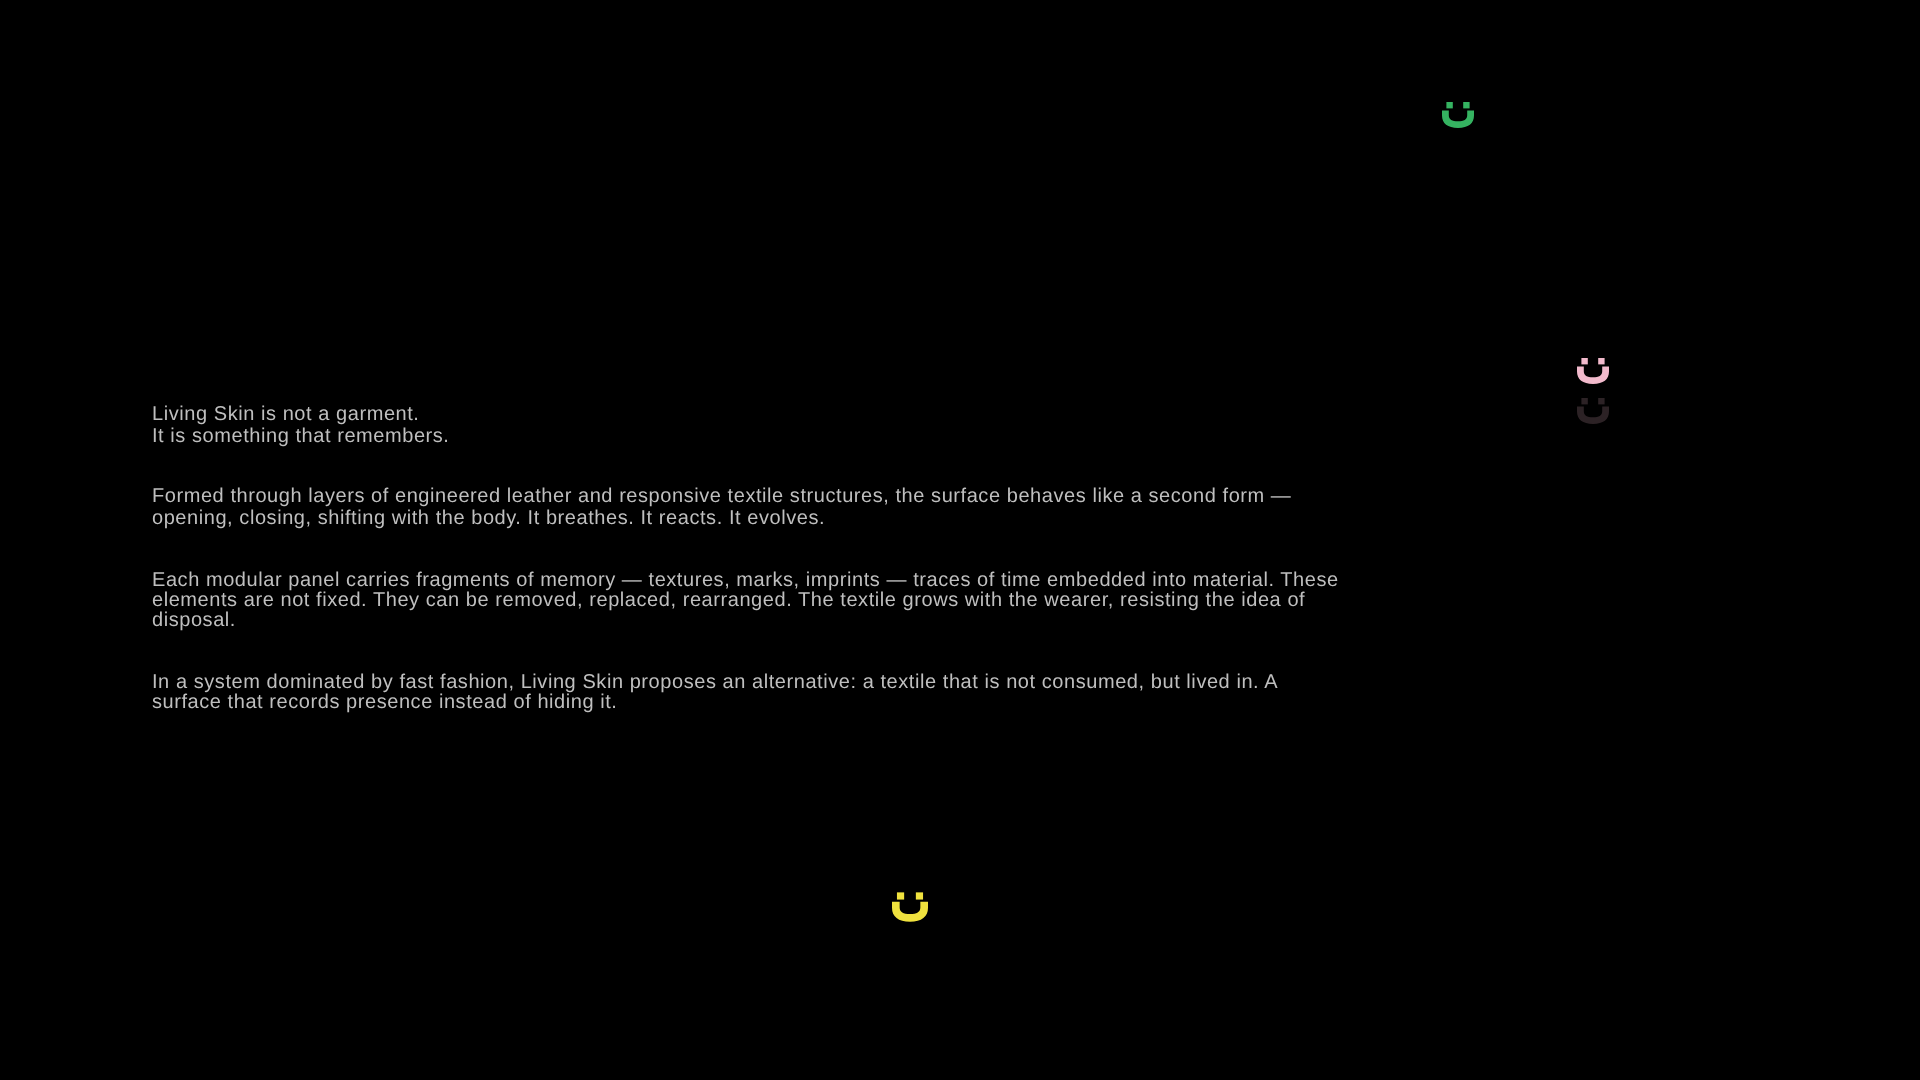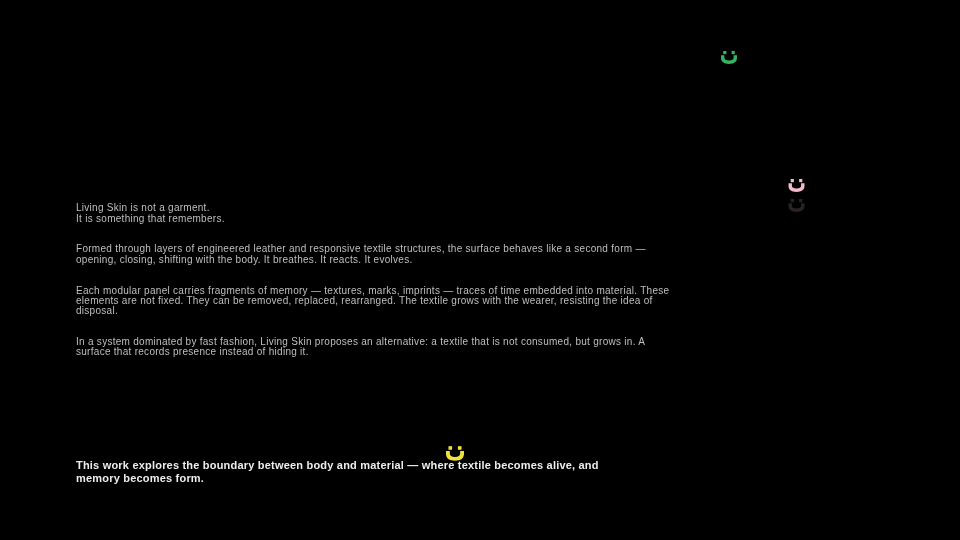--- a/index.html
+++ b/index.html
@@ -91,20 +91,18 @@
   </span>
 
   <div class="body-copy">
     <p>Living Skin is not a garment.
 It is something that remembers.</p>
     <p>Formed through layers of engineered leather and responsive textile structures, the surface behaves like a second form —
 opening, closing, shifting with the body. It breathes. It reacts. It evolves.</p>
     <p>Each modular panel carries fragments of memory — textures, marks, imprints — traces of time embedded into material. These
 elements are not fixed. They can be removed, replaced, rearranged. The textile grows with the wearer, resisting the idea of
 disposal.</p>
-    <p>In a system dominated by fast fashion, Living Skin proposes an alternative: a textile that is not consumed, but grows in. A
+    <p>In a system dominated by fast fashion, Living Skin proposes an alternative: a textile that is not consumed, but lived in. A
 surface that records presence instead of hiding it.</p>
   </div>
 
-  <div class="statement">This work explores the boundary between body and material — where textile becomes alive, and
-memory becomes form.</div>
 
 </div>
 
 </body></html>

